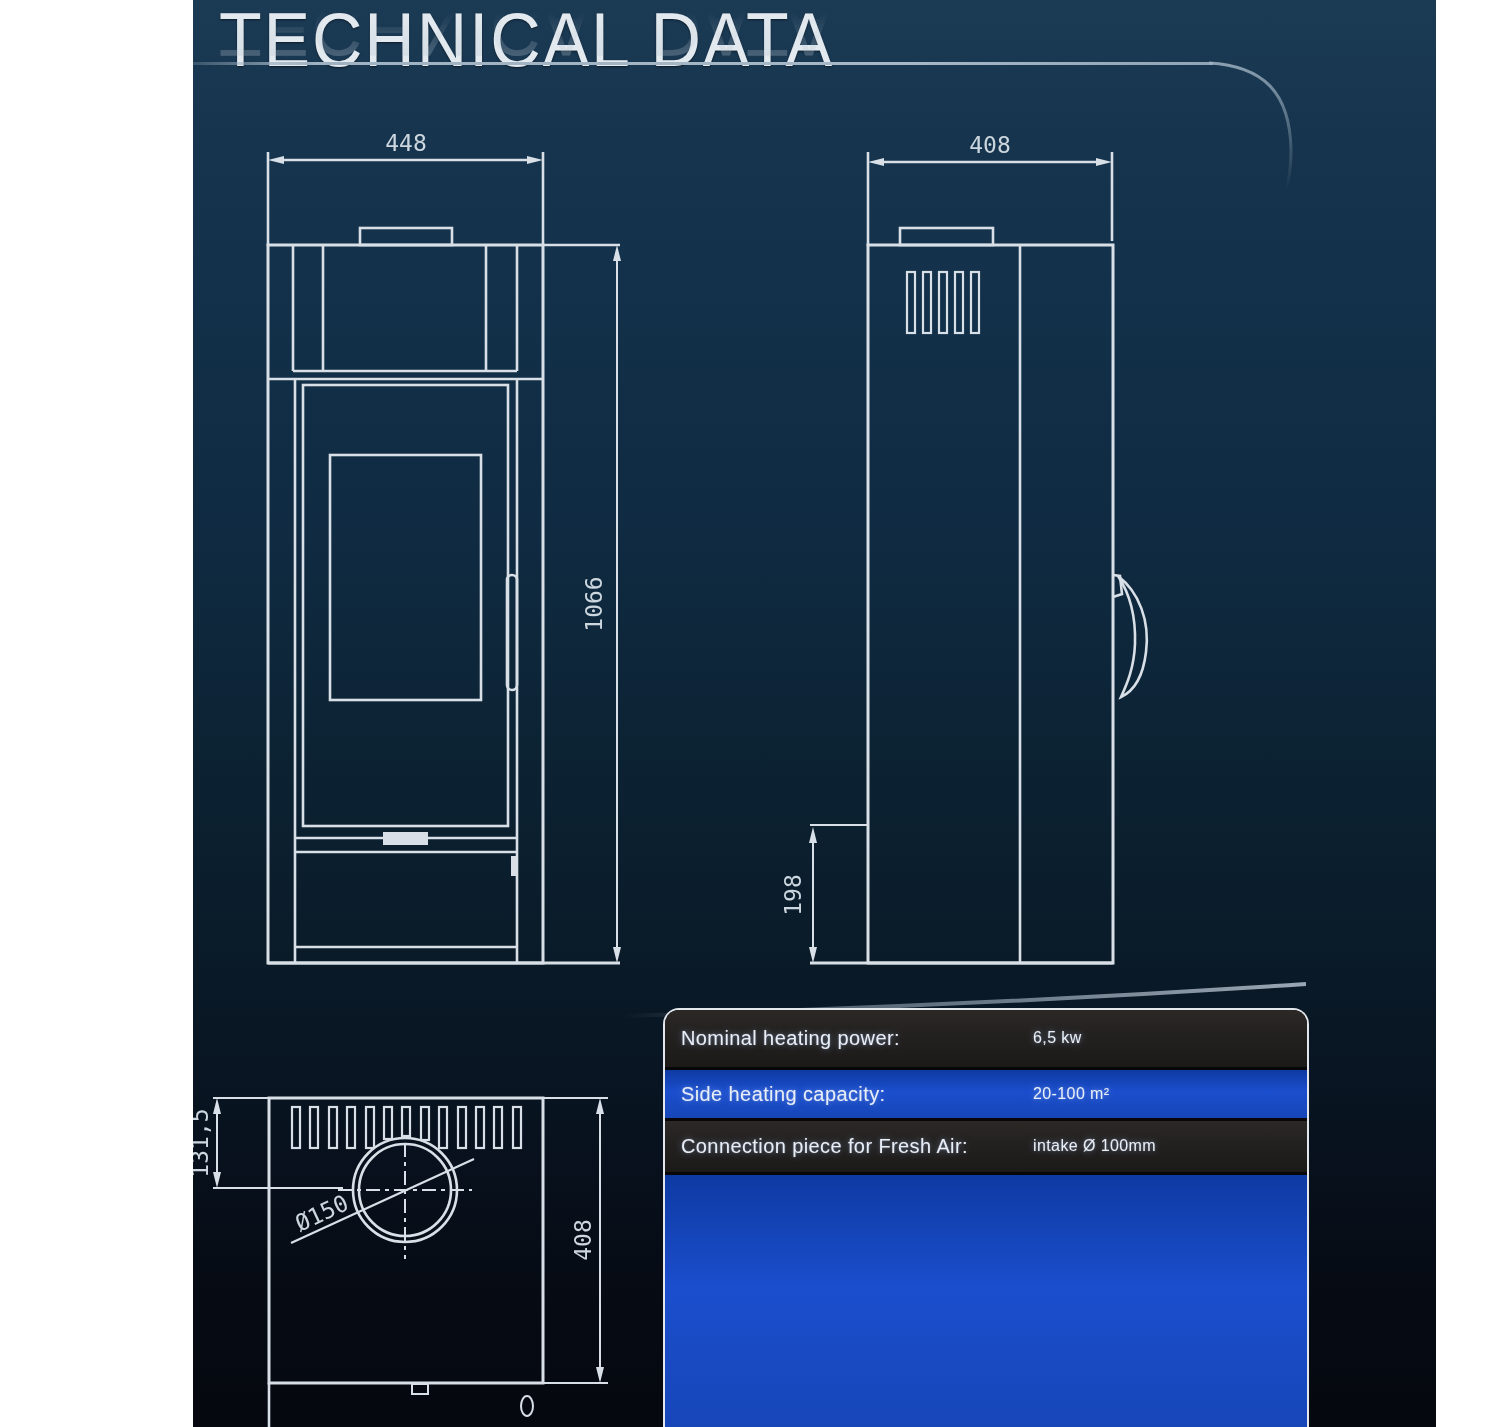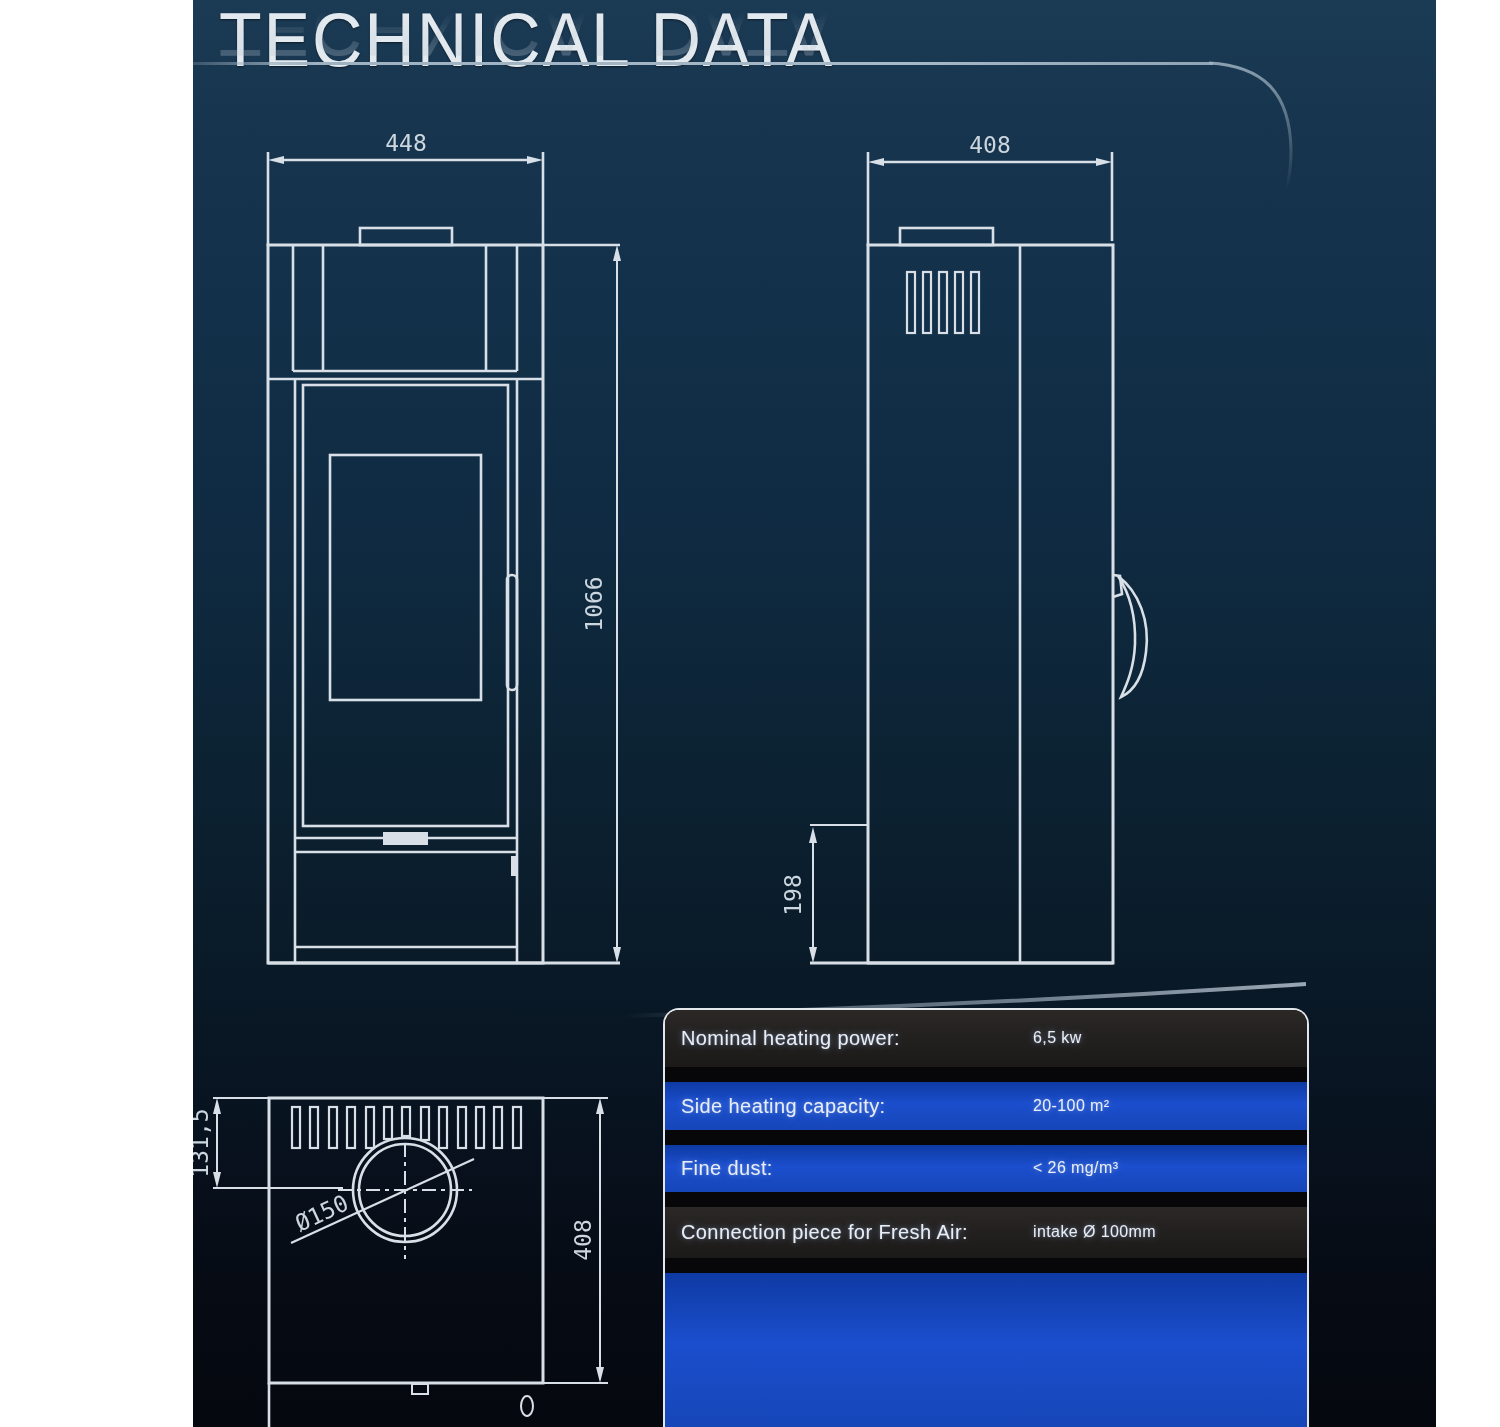--- a/index.html
+++ b/index.html
@@ -15,21 +15,21 @@
          white-space:nowrap;transform:scale(.92,-1);transform-origin:left top;line-height:1;opacity:.42;
          -webkit-mask-image:linear-gradient(180deg,rgba(0,0,0,.9) 0%,rgba(0,0,0,0) 72%);
          mask-image:linear-gradient(180deg,rgba(0,0,0,.9) 0%,rgba(0,0,0,0) 72%);}
   .title-underline{position:absolute;left:0;top:62px;width:1020px;height:3px;
          background:linear-gradient(90deg,rgba(158,175,190,.25),#9fb2c1 12%,#a7b8c6 70%,#8fa4b5 100%);}
   .drawing-svg{position:absolute;left:0;top:0;}
 
   .spec-table{position:absolute;left:470px;top:1008px;width:642px;height:417px;background:#07070a;
         border:2px solid #e3e7ec;border-bottom:none;border-radius:16px 16px 0 0;overflow:hidden;
         display:flex;flex-direction:column;}
-  .row{position:relative;display:flex;align-items:center;margin-bottom:15px;flex:none;}
+  .row{position:relative;display:flex;align-items:center;margin-bottom:3px;flex:none;}
   .row.dark{background:linear-gradient(180deg,#2b2826 0%,#232120 45%,#1c1a19 100%);}
   .row.blue{background:linear-gradient(180deg,#0e3aa3 0%,#1b4ecd 45%,#1646b8 100%);}
   .lbl{padding-left:16px;font-size:20px;color:#e8eef7;letter-spacing:.4px;
        text-shadow:0 0 7px rgba(170,200,255,.45),0 0 2px rgba(225,238,255,.3);}
   .val{position:absolute;left:368px;font-size:16px;color:#e8eef7;letter-spacing:.4px;line-height:1.4;
        text-shadow:0 0 7px rgba(170,200,255,.45),0 0 2px rgba(225,238,255,.3);}
   .r1{height:57px}.r2{height:48px}.r3{height:51px}.r4{height:85px}
   .r5{height:53px}.r6{height:47px}.r7{height:51px}
   .row.sliver{flex:1;margin-bottom:0;}
   text{font-family:"DejaVu Sans Mono", monospace;font-size:23px;fill:#ccd6de;stroke:none;}
@@ -165,24 +165,20 @@
 
     <div class="spec-table">
       <div class="row dark r1">
         <span class="lbl">Nominal heating power:</span>
         <span class="val">6,5 kw</span>
       </div>
       <div class="row blue r2">
         <span class="lbl">Side heating capacity:</span>
         <span class="val">20-100 m²</span>
       </div>
-      <div class="row blue r6">
-        <span class="lbl">Fine dust:</span>
-        <span class="val">&lt; 26 mg/m³</span>
-      </div>
       <div class="row dark r7">
         <span class="lbl">Connection piece for Fresh Air:</span>
         <span class="val">intake Ø 100mm</span>
       </div>
       <div class="row blue sliver"></div>
     </div>
 
   </div>
 </div>
 

